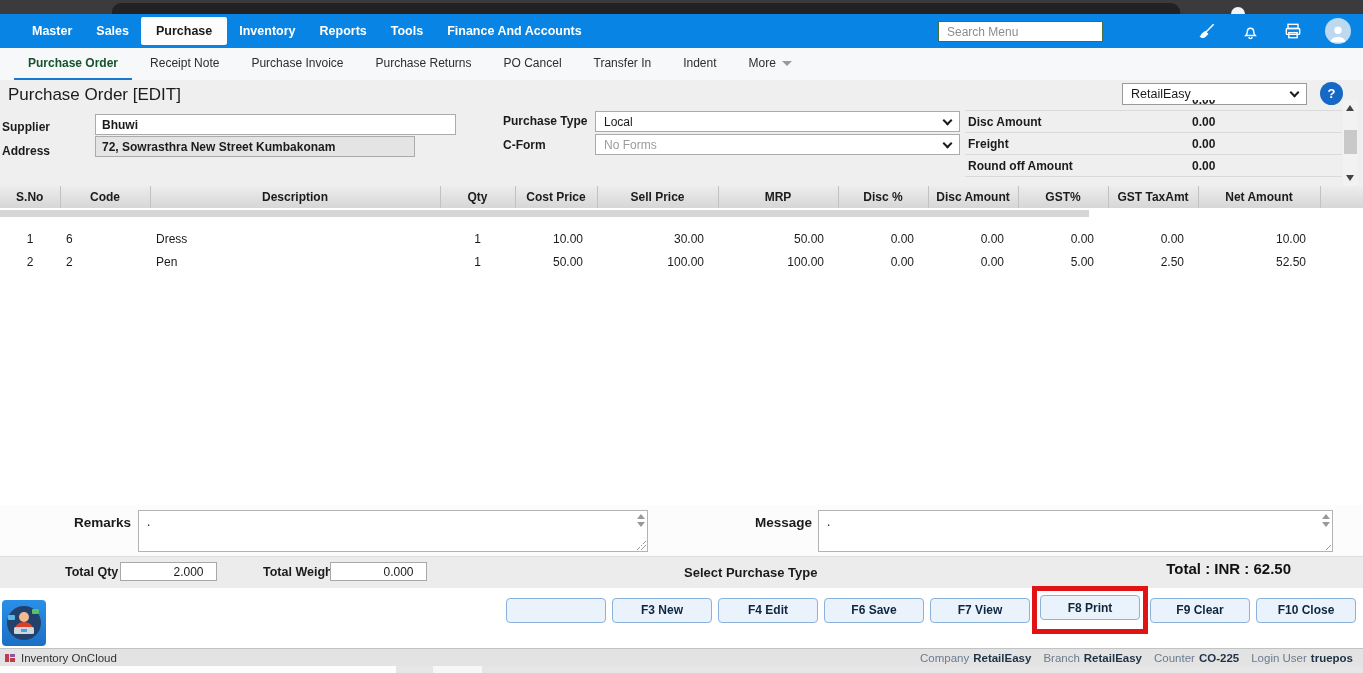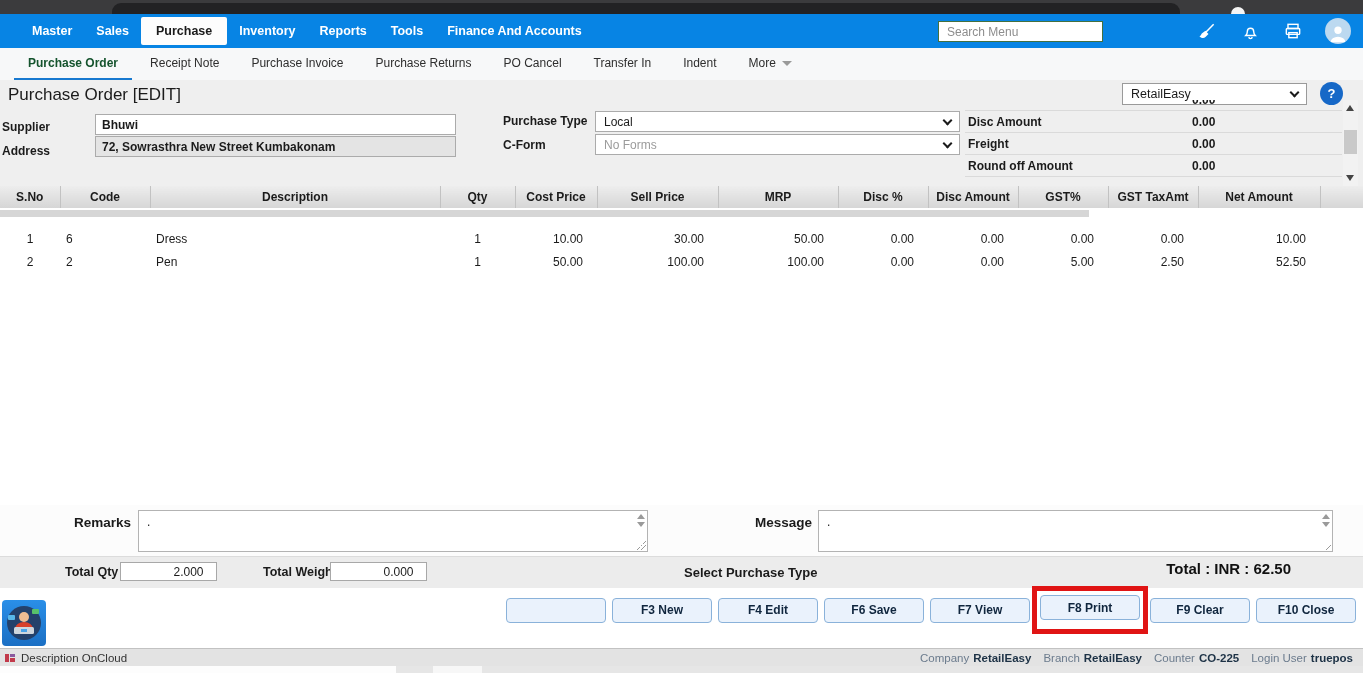--- a/index.html
+++ b/index.html
@@ -180,21 +180,21 @@
     <div class="page-title">Purchase Order [EDIT]</div>
     <div class="profile-select">
       <span>RetailEasy</span>
       <span class="chev"></span>
     </div>
     <div class="help-btn">?</div>
 
     <div class="fld-label" style="left:2px; top:40px;">Supplier</div>
     <div class="fld-input" style="left:95px; top:34px; width:361px;">Bhuwi</div>
     <div class="fld-label" style="left:2px; top:64px;">Address</div>
-    <div class="fld-input readonly" style="left:95px; top:56px; width:361px;">72, Sowrasthra New Street Kumbakonam</div>
+    <div class="fld-input readonly" style="left:95px; top:56px; width:320px;">72, Sowrasthra New Street Kumbakonam</div>
 
     <div class="fld-label" style="left:503px; top:34px;">Purchase Type</div>
     <div class="fld-select" style="left:595px; top:31px; width:365px;">
       <span>Local</span>
       <span class="chev"></span>
     </div>
     <div class="fld-label" style="left:503px; top:58px;">C-Form</div>
     <div class="fld-select dim" style="left:595px; top:54px; width:365px;">
       <span>No Forms</span>
       <span class="chev"></span>
@@ -373,21 +373,21 @@
     </div>
   </div>
 
   <div class="statusbar">
     <div class="sb-left">
       <svg width="12" height="12" viewBox="0 0 12 12">
         <rect x="1" y="2" width="4" height="8" fill="#c23a4b"></rect>
           <rect x="6" y="2" width="5" height="3" fill="#8a5a9e"></rect>
           <rect x="6" y="6" width="5" height="4" fill="#c23a4b"></rect>
       </svg>
-      <span>Description OnCloud</span>
+      <span>Inventory OnCloud</span>
     </div>
     <div class="sb-right">
       <span class="sb-pair">
           <span class="sb-k">Company</span>
           <span class="sb-v">RetailEasy</span>
         </span>
       <span class="sb-pair">
           <span class="sb-k">Branch</span>
           <span class="sb-v">RetailEasy</span>
         </span>

